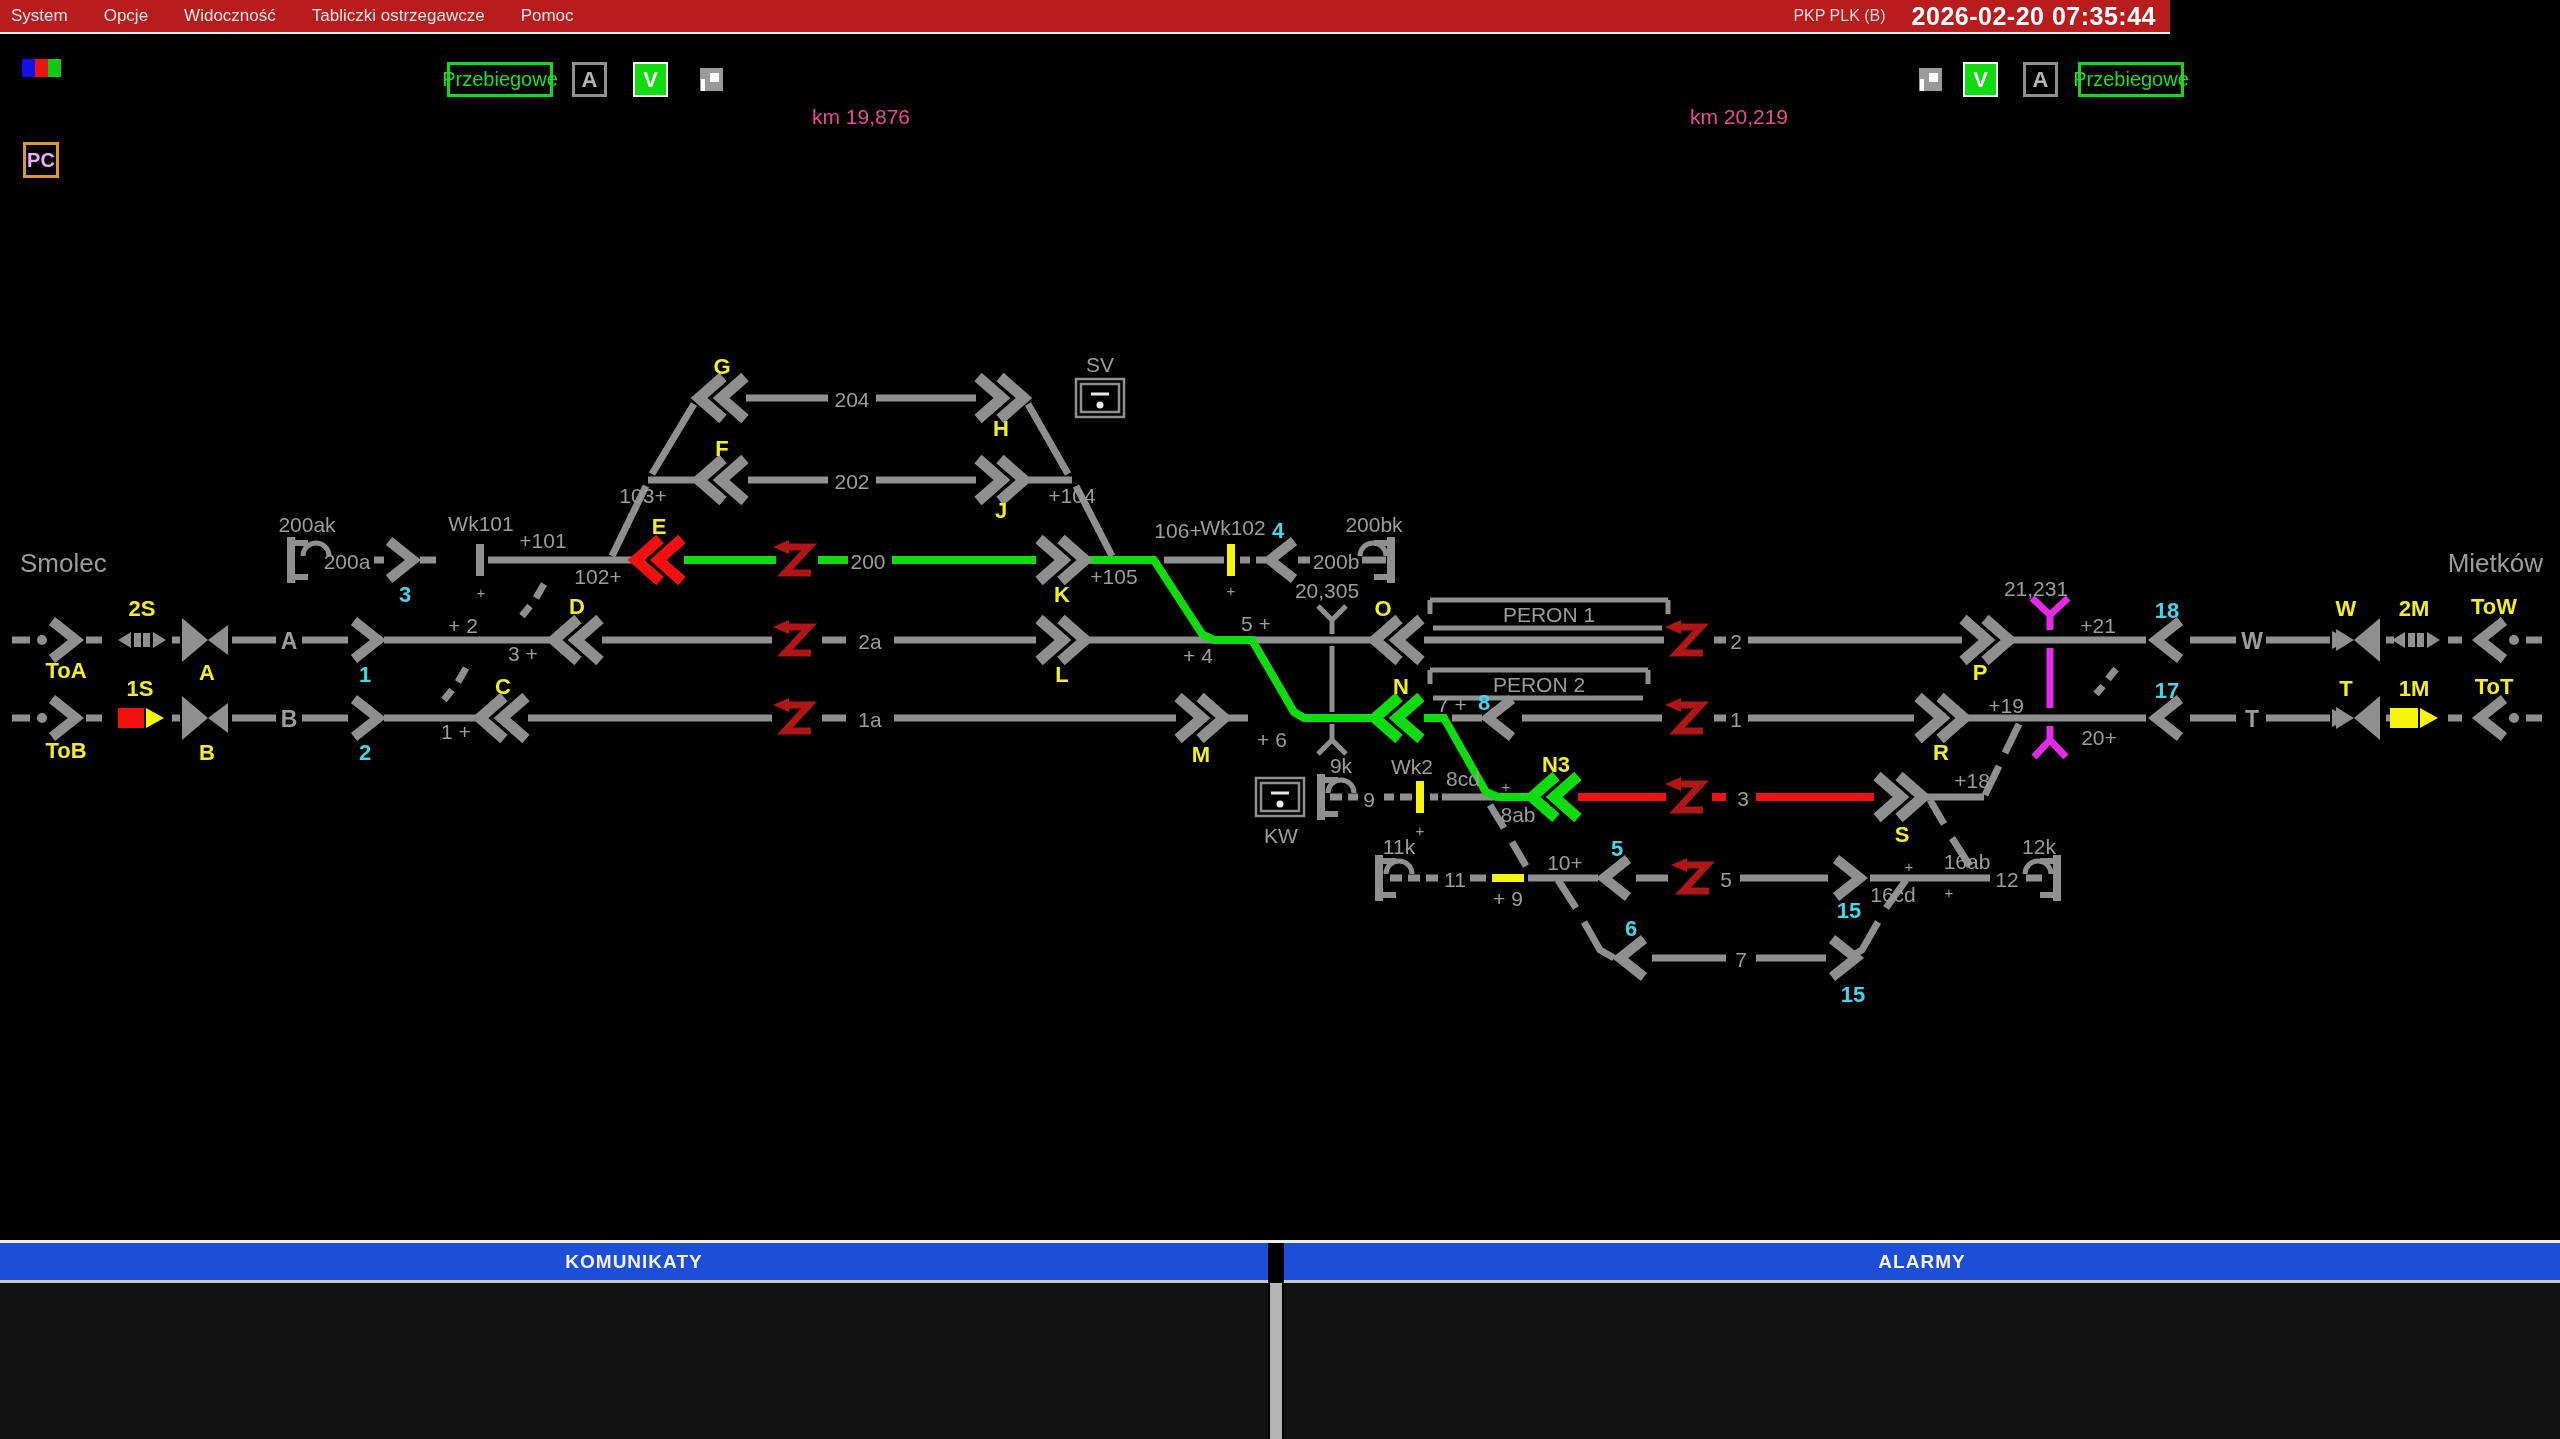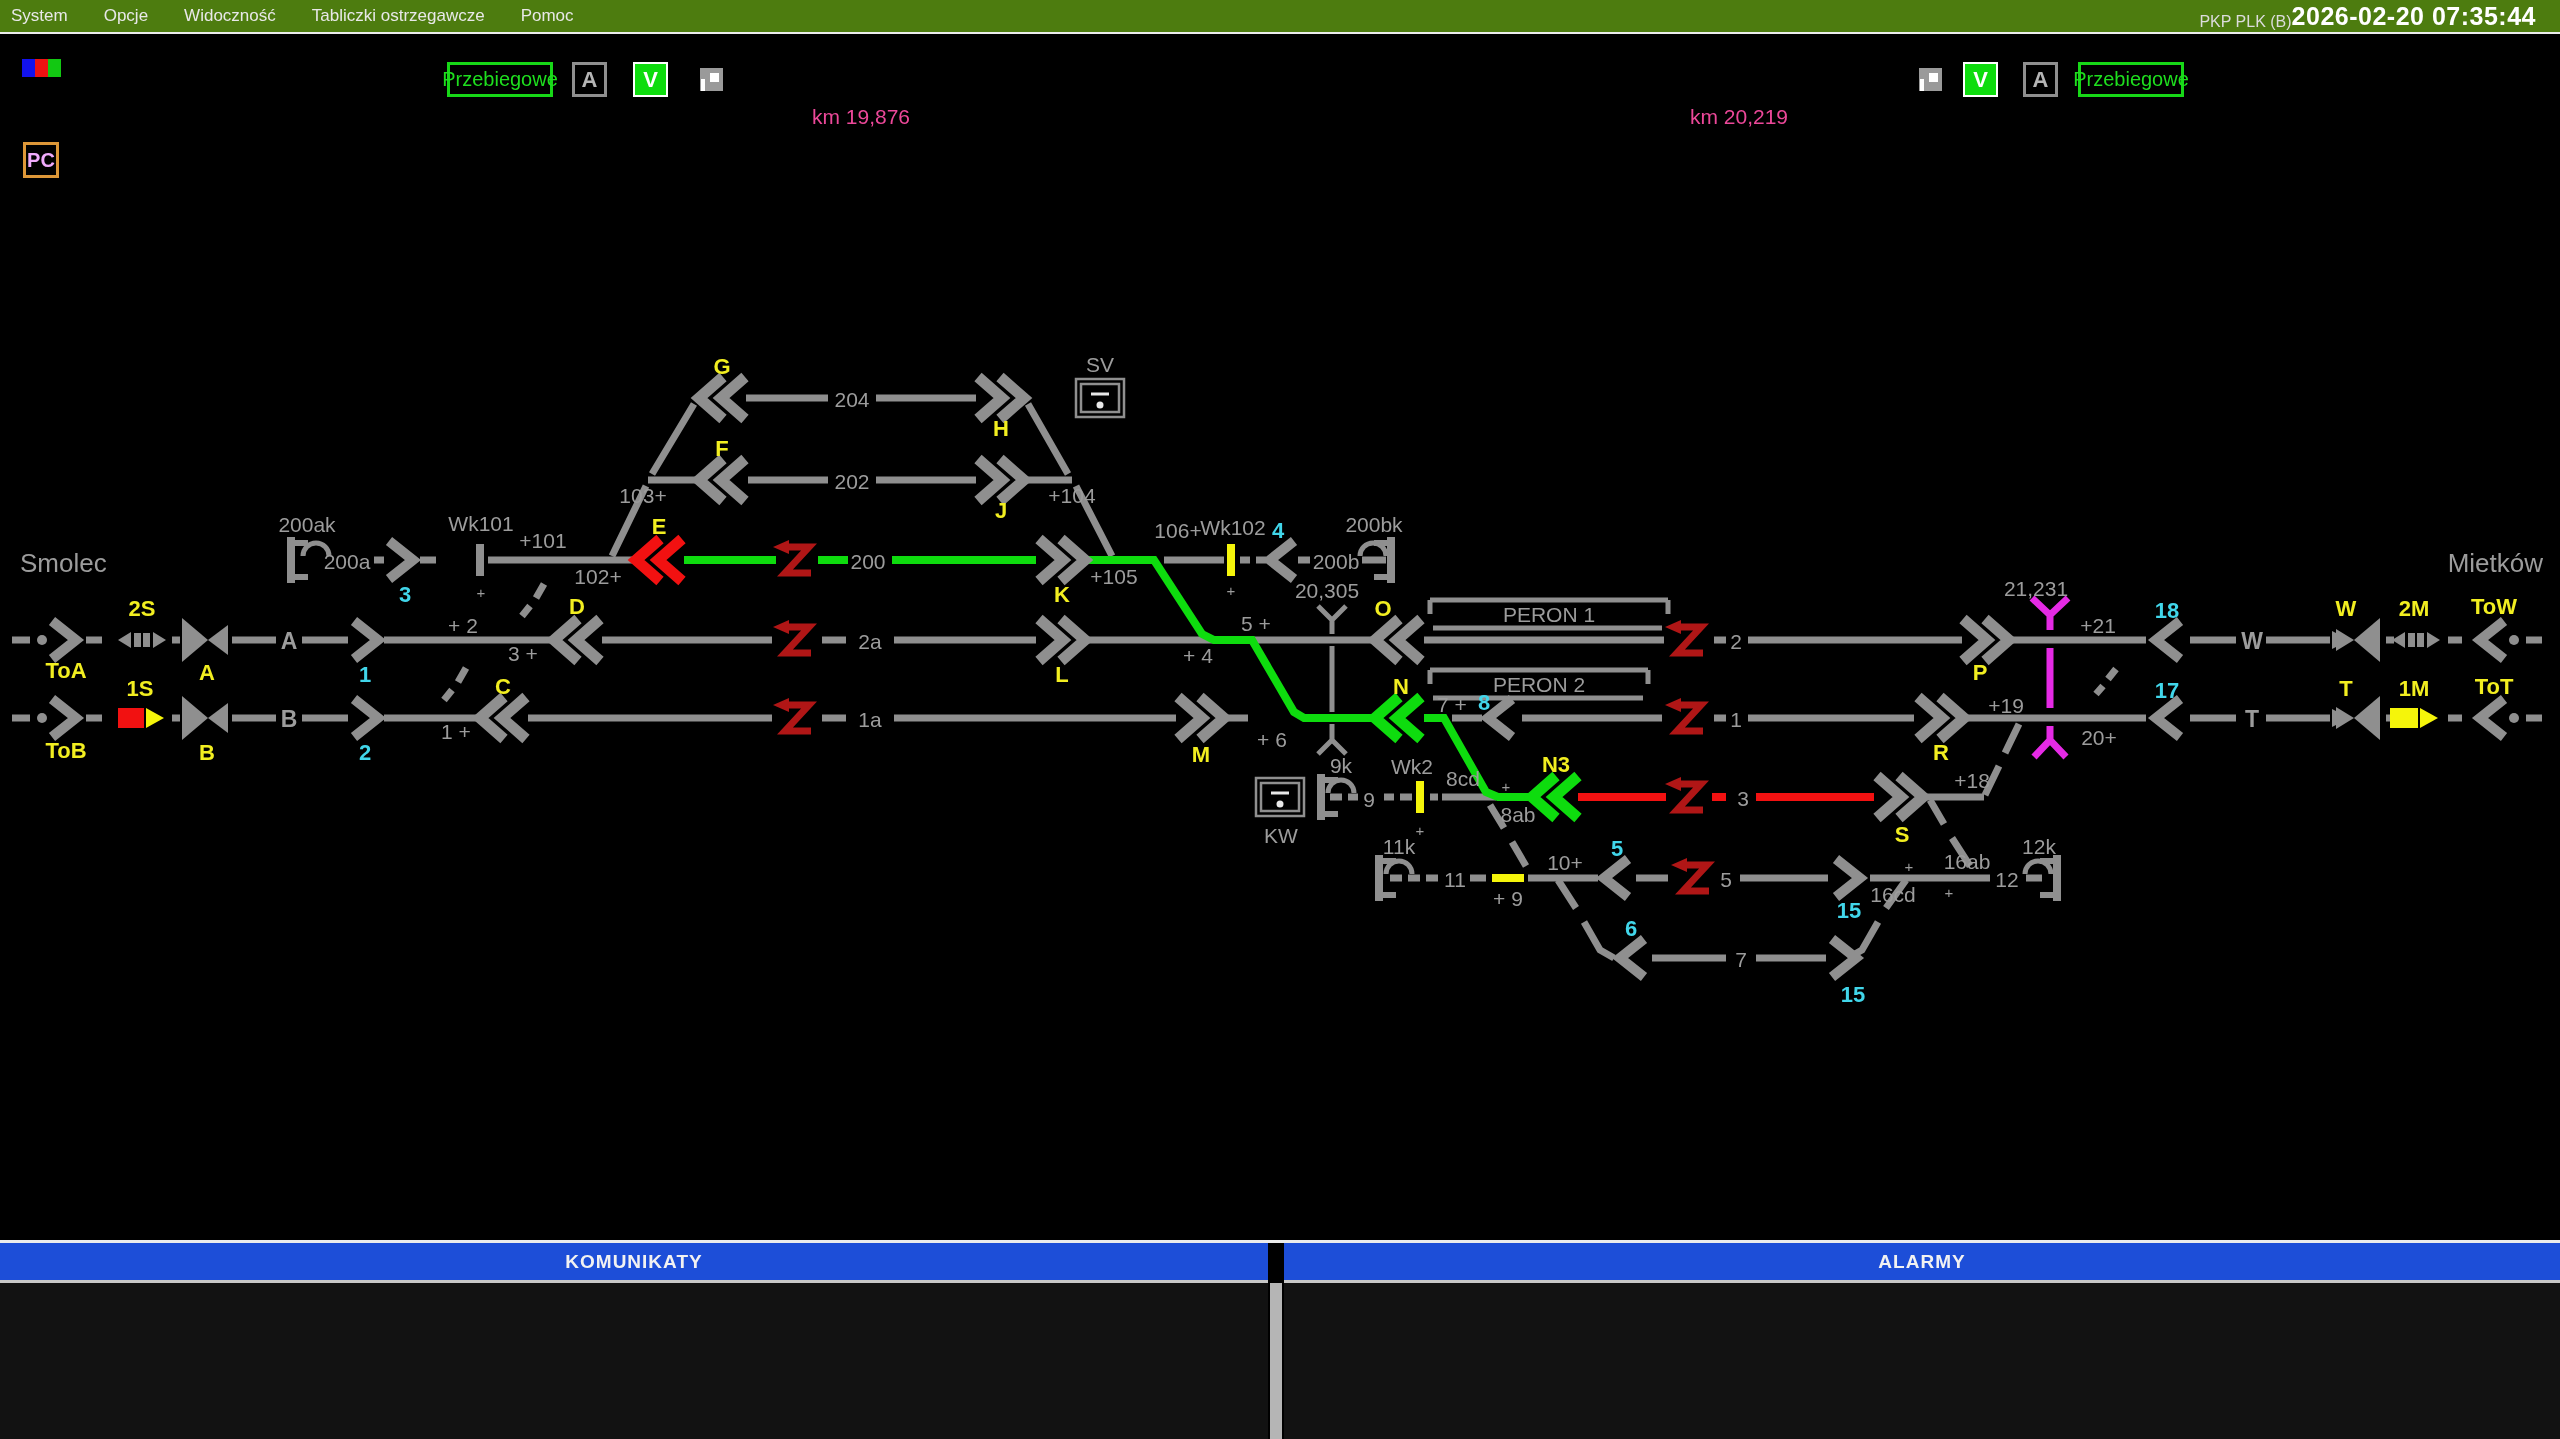--- a/index.html
+++ b/index.html
@@ -1,23 +1,23 @@
 <!DOCTYPE html>
 <html><head>
 <meta charset="utf-8">
 <style>
   html,body{margin:0;padding:0;width:2560px;height:1439px;background:#000;overflow:hidden;
     font-family:"Liberation Sans",sans-serif;}
   .abs{position:absolute;}
   
-  #menubar{position:absolute;left:0;top:0;width:2560px;height:32px;background:#4d7c0f;
+  #menubar{position:absolute;left:0;top:0;width:2170px;height:32px;background:#b91c1c;
     border-bottom:2px solid #ececec;display:flex;align-items:center;color:#e8e8e8;font-size:17px;}
   #menubar .mi{margin-left:36px;cursor:default;}
   #menubar .mi:first-child{margin-left:11px;}
-  #menubar .right{margin-left:auto;display:flex;align-items:flex-end;padding-right:24px;}
+  #menubar .right{margin-left:auto;display:flex;align-items:center;gap:26px;padding-right:14px;}
   #brand{font-size:16px;color:#dcdcdc;}
   #clock{font-size:25px;font-weight:bold;color:#fff;letter-spacing:.5px;}
   
   .btn{position:absolute;display:flex;align-items:center;justify-content:center;box-sizing:border-box;text-align:right;}
   .prz{width:106px;height:35px;border:3px solid #17d817;color:#1ede1e;font-size:20px;}
   .indA{width:35px;height:35px;border:3px solid #8f8f8f;color:#b5b5b5;font-size:22px;font-weight:bold;}
   .indV{width:35px;height:35px;background:#0edc0e;border:2px solid #fff;color:#fff;font-size:22px;font-weight:bold;}
   .pcbox{width:36px;height:36px;border:3px solid #dd9738;color:#f0abfc;font-size:20px;font-weight:bold;}
   .kmlbl{position:absolute;width:200px;text-align:center;color:#ec4899;font-size:21px;}
   .iconsym{position:absolute;width:23px;height:23px;background:#9a9a9a;}

